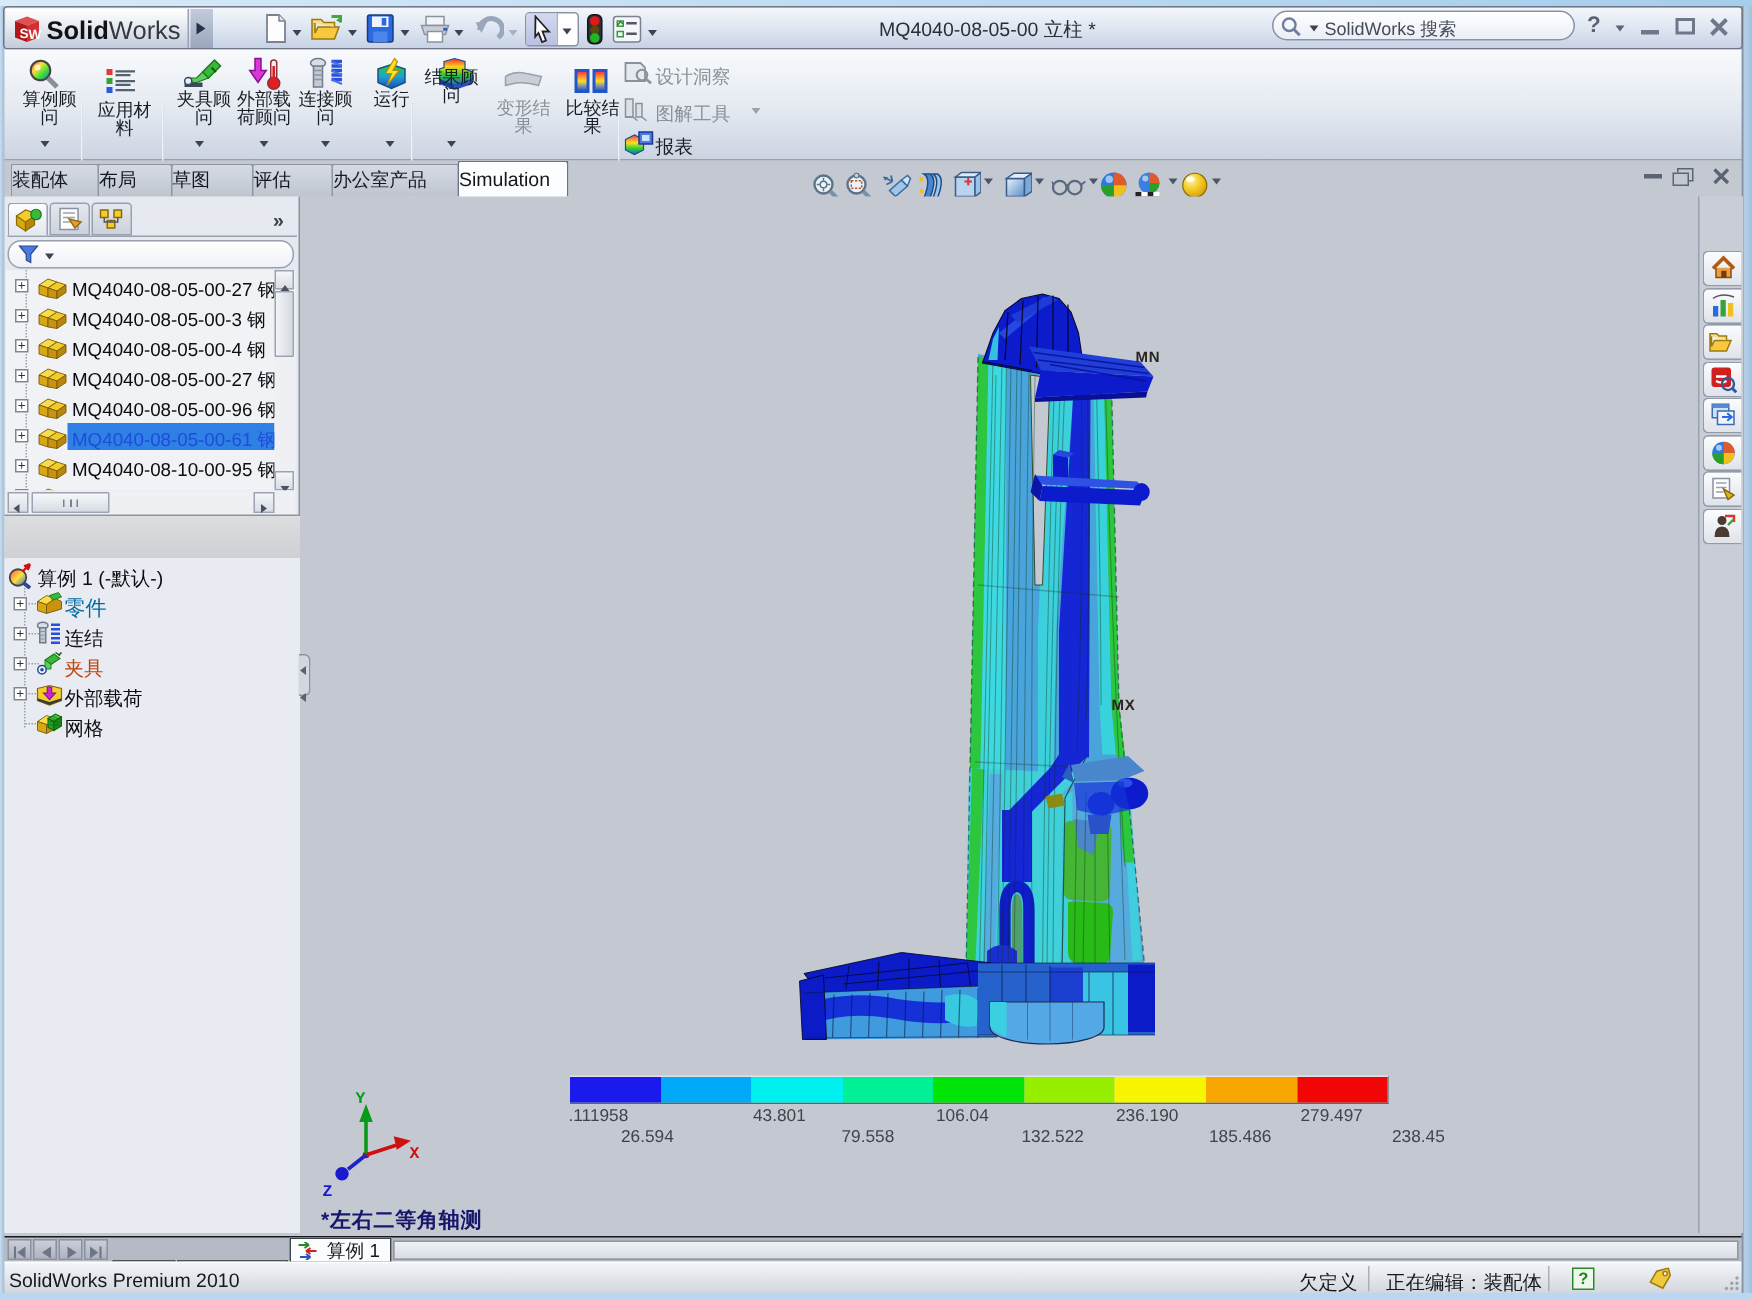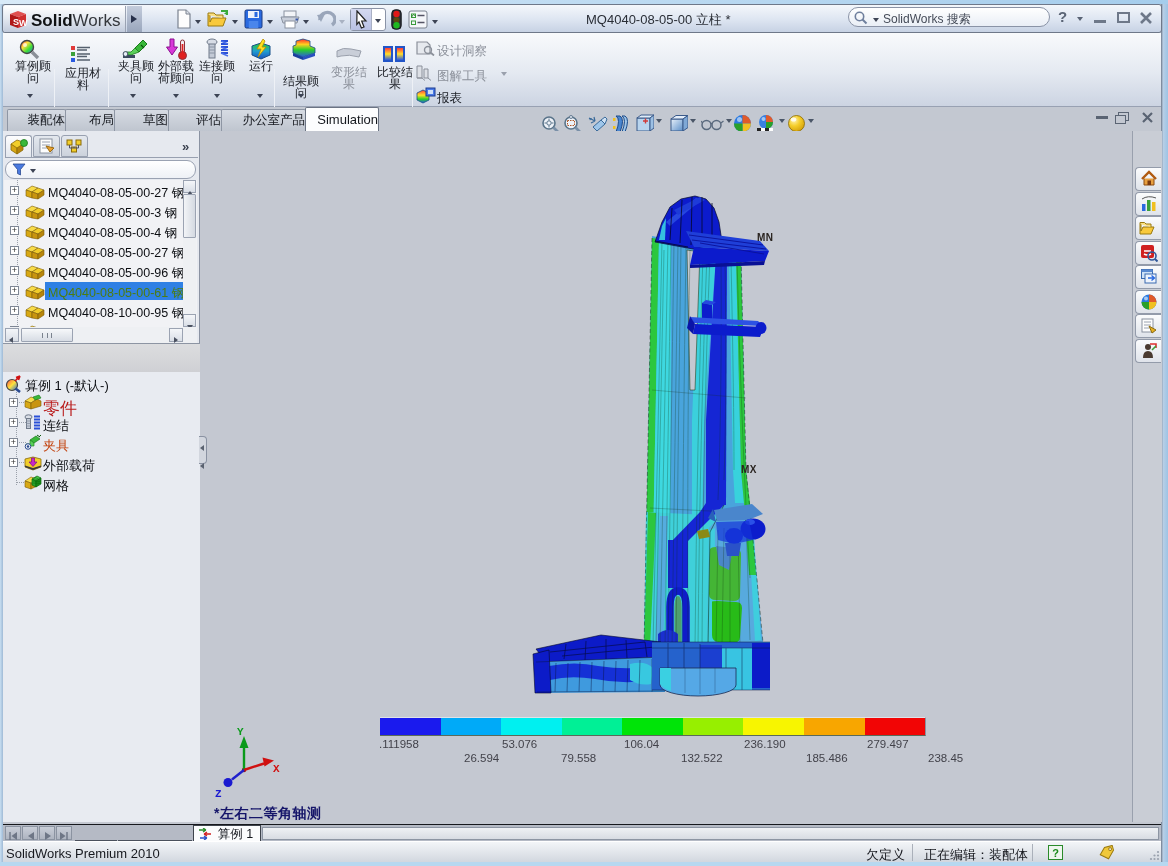--- a/index.html
+++ b/index.html
@@ -2,21 +2,21 @@
 <html><head><meta charset="utf-8">
 <style>
 *{margin:0;padding:0;box-sizing:border-box}
 html,body{width:1168px;height:866px;overflow:hidden}
 body{font-family:"Liberation Sans",sans-serif;background:#c4c8d1;position:relative}
 .a{position:absolute}
 .tri{width:0;height:0;display:inline-block}
 .dd{border-left:3.5px solid transparent;border-right:3.5px solid transparent;border-top:4px solid #3c4354}
 .txt2{text-align:center;font-size:12px;line-height:12px;color:#1a1d24}
 .gray{color:#8b909a!important}
-.tab{position:absolute;top:2px;height:22px;background:linear-gradient(#d6dbe3,#bfc5cf);border:1px solid #8e96a4;border-bottom:none;border-radius:2px 2px 0 0;font-size:12.5px;color:#15181e;text-align:right;line-height:20px}
+.tab{position:absolute;top:2px;height:22px;background:linear-gradient(#d6dbe3,#bfc5cf);border:1px solid #8e96a4;border-bottom:none;border-radius:2px 2px 0 0;font-size:12.5px;color:#15181e;text-align:left;line-height:20px}
 .ttab{position:absolute;height:22px;background:linear-gradient(#fdfdfe,#e3e7ee);border:1px solid #98a0b0;border-radius:3px 3px 0 0}
 .trow{position:absolute;left:0;height:20px;width:100%;font-size:12.5px;color:#0c0e12;white-space:nowrap}
 .plus{position:absolute;width:9px;height:9px;background:#fff;border:1px solid #7e8694;font-size:9px;line-height:7px;text-align:center;color:#333}
 .btab{position:absolute;top:15px;height:15px;background:linear-gradient(#ced3dc,#b8bec9);border:1px solid #4a505c;font-size:12.5px;color:#15181e;text-align:center;line-height:14px}
 .st{font-size:13px;color:#16181e}
 .sep{position:absolute;top:36px;height:66px;width:1px;background:#b4bbc8;border-right:1px solid #eef1f6}
 </style></head>
 <body>
 
 <div class="a" style="left:0;top:0;width:1168px;height:4px;background:linear-gradient(90deg,#d8eaf8,#a5cdec)"></div>
@@ -181,21 +181,21 @@
           <stop offset="0" stop-color="#ff2a2a"></stop>
           <stop offset=".3" stop-color="#ffd020"></stop>
           <stop offset=".6" stop-color="#2ad02a"></stop>
           <stop offset="1" stop-color="#2a5ae0"></stop>
         </linearGradient>
       </defs>
       <path d="M5,3 L12,1 L19,3 L19,8 L24,10 L24,15 L12,19 L2,15 L2,8 L5,7 Z" fill="url(#rb3)" stroke="#14508a" stroke-width=".8"></path>
       <path d="M2,15 L12,19 L12,22 L2,18 Z" fill="#1a40a0"></path>
       <path d="M12,19 L24,15 L24,18 L12,22 Z" fill="#2a50c0"></path>
     </svg>
-<div class="txt2 a" style="left:272px;top:42px;width:52px">结果顾<br>问</div>
+<div class="txt2 a" style="left:272px;top:12px;width:52px">结果顾<br>问</div>
 <span class="tri dd a" style="left:295px;top:61px"></span>
 <svg class="a" style="left:332px;top:14px" width="28" height="14" viewBox="0 0 28 14">
       <path d="M2,4 Q8,0 16,2 L26,4 L24,10 Q14,7 6,9 L2,10 Z" fill="#c9ced8" stroke="#9aa0ac"></path>
     </svg>
 <div class="txt2 gray a" style="left:320px;top:33px;width:52px">变形结<br>果</div>
 <svg class="a" style="left:379px;top:12px" width="25" height="18" viewBox="0 0 25 18">
       <defs>
         <linearGradient id="rb4" x1="0" y1="0" x2="0" y2="1">
           <stop offset="0" stop-color="#ff3a3a"></stop>
           <stop offset=".5" stop-color="#ffe02a"></stop>
@@ -495,25 +495,25 @@
     <div style="width:60.6px;background:#00f0f0"></div>
     <div style="width:60.6px;background:#00f096"></div>
     <div style="width:60.6px;background:#00e408"></div>
     <div style="width:60.6px;background:#97ef00"></div>
     <div style="width:60.6px;background:#f8f500"></div>
     <div style="width:60.6px;background:#f8a600"></div>
     <div style="width:60.6px;background:#f20505"></div>
 </div>
 <div class="a" style="z-index:2;font-size:11.5px;line-height:11px;color:#42424a">
 <span class="a" style="left:379px;top:739px">.111958</span>
-<span class="a" style="left:502px;top:739px">53.076</span>
+<span class="a" style="left:502px;top:739px">43.801</span>
 <span class="a" style="left:624px;top:739px">106.04</span>
 <span class="a" style="left:744px;top:739px">236.190</span>
 <span class="a" style="left:867px;top:739px">279.497</span>
-<span class="a" style="left:464px;top:753px">26.594</span>
+<span class="a" style="left:414px;top:753px">26.594</span>
 <span class="a" style="left:561px;top:753px">79.558</span>
 <span class="a" style="left:681px;top:753px">132.522</span>
 <span class="a" style="left:806px;top:753px">185.486</span>
 <span class="a" style="left:928px;top:753px">238.45</span>
 </div>
 <div class="a" style="left:214px;top:805px;font-size:14px;font-weight:bold;color:#16166a;z-index:2;letter-spacing:.5px">*左右二等角轴测</div>
 
 <div class="a" style="left:1132px;top:131px;width:30px;height:691px;background:#c9cdd5;border-left:1px solid #99a0ad"></div>
 <div class="a" style="left:1135px;top:167px;z-index:3">
   <div style="width:26px;height:24px;background:linear-gradient(#fbfcfd,#dfe3ea);border:1px solid #939baa;border-right:none;border-radius:4px 0 0 4px;margin-bottom:0.5px">
@@ -674,21 +674,21 @@
         <div class="plus" style="left:6px;top:4px">+</div>
         <svg class="a" style="left:20px;top:1px" width="21" height="17" viewBox="0 0 21 17">
           <g stroke="#7a5a08" stroke-width=".6">
             <polygon points="2,7 8,3 14,5 8,9" fill="#f8dc4a"></polygon>
             <polygon points="8,9 14,5 20,7 14,11" fill="#f0cc2a"></polygon>
             <polygon points="2,7 8,9 8,15 2,13" fill="#d8a814"></polygon>
             <polygon points="8,9 14,11 14,16 8,15" fill="#c89410"></polygon>
             <polygon points="14,11 20,7 20,12 14,16" fill="#b8860a"></polygon>
           </g>
         </svg>
-        <span class="a" style="left:44px;top:3px;color:#4d7c0f">MQ4040-08-05-00-61 钢</span>
+        <span class="a" style="left:44px;top:3px;color:#1d4ed8">MQ4040-08-05-00-61 钢</span>
       </div>
     <div class="trow" style="top:122px">
         <div class="plus" style="left:6px;top:4px">+</div>
         <svg class="a" style="left:20px;top:1px" width="21" height="17" viewBox="0 0 21 17">
           <g stroke="#7a5a08" stroke-width=".6">
             <polygon points="2,7 8,3 14,5 8,9" fill="#f8dc4a"></polygon>
             <polygon points="8,9 14,5 20,7 14,11" fill="#f0cc2a"></polygon>
             <polygon points="2,7 8,9 8,15 2,13" fill="#d8a814"></polygon>
             <polygon points="8,9 14,11 14,16 8,15" fill="#c89410"></polygon>
             <polygon points="14,11 20,7 20,12 14,16" fill="#b8860a"></polygon>
@@ -742,21 +742,21 @@
     <div class="a" style="left:14px;top:30px;width:9px;height:1px;border-top:1px dotted #9aa0aa"></div>
     <div class="plus" style="left:6px;top:26px">+</div>
     <svg class="a" style="left:21px;top:22px" width="18" height="17" viewBox="0 0 18 17">
         <g stroke="#7a5a08" stroke-width=".6">
           <polygon points="1,7 7,3 13,5 7,9" fill="#f8dc4a"></polygon>
           <polygon points="1,7 7,9 7,15 1,13" fill="#d8a814"></polygon>
           <polygon points="7,9 13,5 17,7 17,12 7,15" fill="#c89410"></polygon>
         </g>
         <path d="M9,3 L15,1 L17,4 L11,6 Z" fill="#3ab83a" stroke="#1a7a1a" stroke-width=".6"></path>
       </svg>
-    <span class="a" style="left:40px;top:25px;font-size:17px;color:#b91c1c">零件</span>
+    <span class="a" style="left:40px;top:25px;font-size:14px;color:#0369a1">零件</span>
     <div class="a" style="left:14px;top:50px;width:9px;height:1px;border-top:1px dotted #9aa0aa"></div>
     <div class="plus" style="left:6px;top:46px">+</div>
     <svg class="a" style="left:21px;top:42px" width="18" height="17" viewBox="0 0 18 17">
         <ellipse cx="4.5" cy="3" rx="3.5" ry="2.2" fill="#d8dde6" stroke="#707a8a"></ellipse>
         <rect x="2.5" y="4.5" width="4" height="10" fill="#c3cad6" stroke="#707a8a"></rect>
         <path d="M2.5,7 h4 M2.5,9.5 h4 M2.5,12 h4" stroke="#8a94a4" stroke-width=".8"></path>
         <path d="M10,2.5 h6 M10,5.5 h6 M10,8.5 h6 M10,11.5 h6 M10,14.5 h6" stroke="#2a50d8" stroke-width="1.8"></path>
       </svg>
     <span class="a" style="left:40px;top:45px;font-size:13px;color:#0c0e12">连结</span>
     <div class="a" style="left:14px;top:70px;width:9px;height:1px;border-top:1px dotted #9aa0aa"></div>

